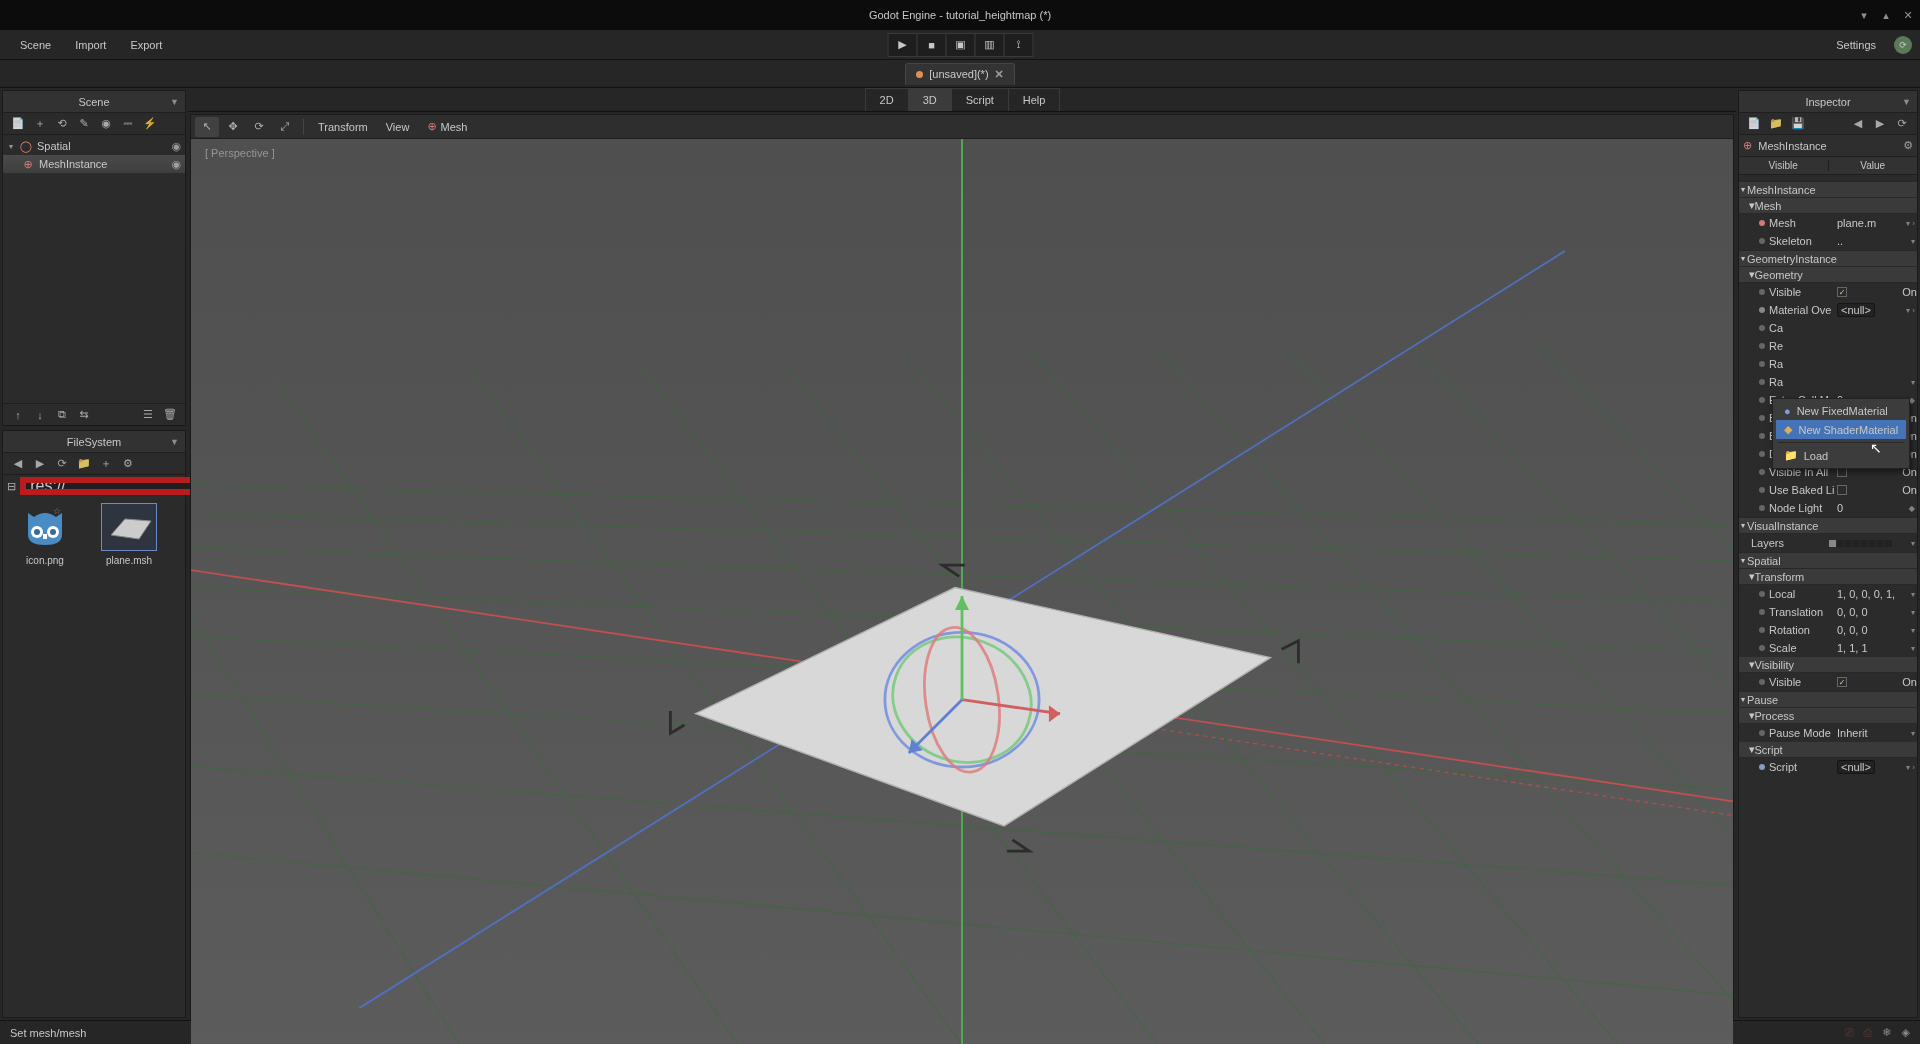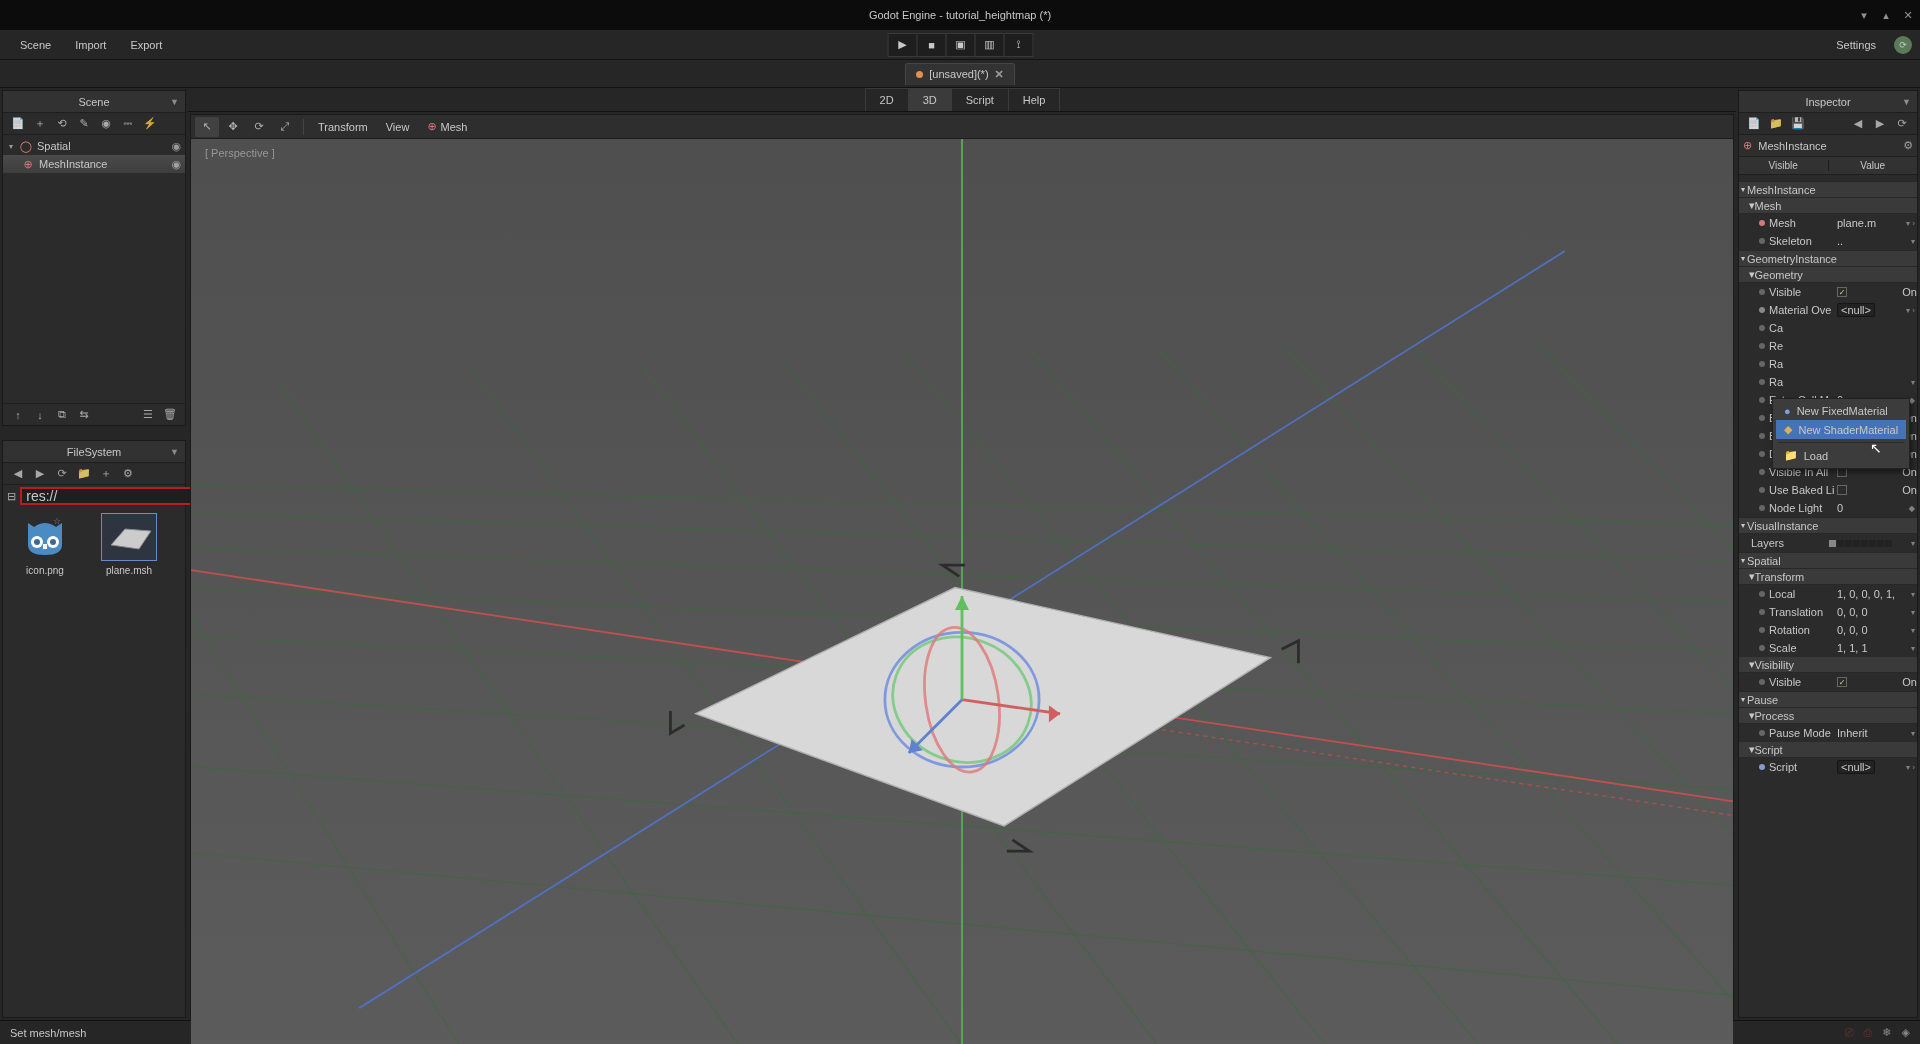--- a/index.html
+++ b/index.html
@@ -31,23 +31,23 @@
 .tb-icon { width: 22px; height: 18px; display: flex; align-items: center; justify-content: center; opacity: .8; cursor: pointer; }
 .tb-spacer { flex: 1; }
 .scene-tree { flex: 1; padding: 2px 0; }
 .tree-row { display: flex; align-items: center; height: 18px; gap: 4px; padding-left: 4px; }
 .tree-row .vis { margin-left: auto; margin-right: 4px; opacity: .7; }
 .tree-row.selected { background: linear-gradient(#4a4a4a,#3e3e3e); }
 .tree-twisty { font-size: 8px; opacity: .7; width: 8px; text-align: center; }
 .node-icon { width: 14px; height: 14px; display:flex;align-items:center;justify-content:center; }
 .tree-foot { height: 22px; display: flex; align-items: center; padding: 0 4px; border-top: 1px solid #1e1e1e; }
 
-.fs-panel { flex: 1; margin-top: 10px; }
+.fs-panel { flex: 1; }
 .fs-pathrow { display: flex; align-items: center; padding: 2px 4px; gap: 4px; }
-.fs-pathrow input { flex: 1; background: #1e1e1e; border: 2px solid #b91c1c; color: #c8c8c8; height: 18px; padding: 0 4px; font-size: 14px; }
+.fs-pathrow input { flex: 1; background: #1e1e1e; border: 6px solid #b91c1c; color: #c8c8c8; height: 18px; padding: 0 4px; font-size: 16px; }
 .fs-grid { flex: 1; padding: 6px; display: flex; gap: 12px; align-items:flex-start; }
 .fs-item { width: 72px; display: flex; flex-direction: column; align-items: center; gap: 4px; }
 .fs-thumb { width: 56px; height: 48px; display: flex; align-items: center; justify-content: center; border: 1px solid transparent; }
 .fs-thumb.selected { border: 1px solid #6a8ac8; background: #2e3440; }
 .fs-name { font-size: 10px; text-align: center; }
 .fs-caret { position:absolute; top:3px; right:20px; font-size:9px; opacity:.55;}
 
 .viewtabs { height: 28px; display: flex; justify-content: center; align-items: flex-end; gap: 0; border-bottom: 1px solid #121212; }
 .vtab { padding: 5px 14px; background: #262626; border: 1px solid #3a3a3a; border-bottom: none; margin: 0 -1px 0 0; cursor: pointer; }
 .vtab.active { background: #3b3b3b; }

